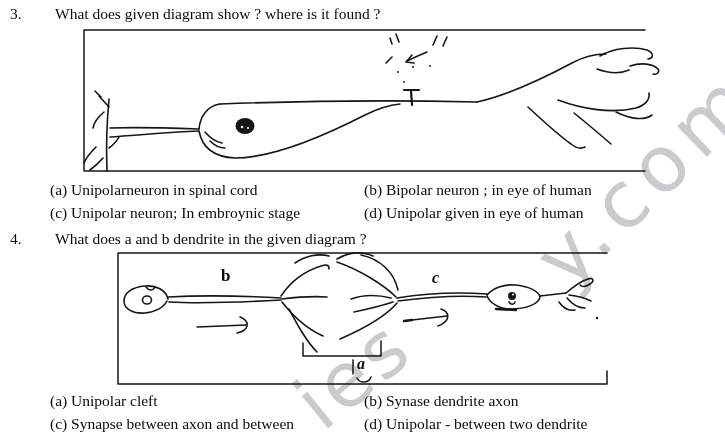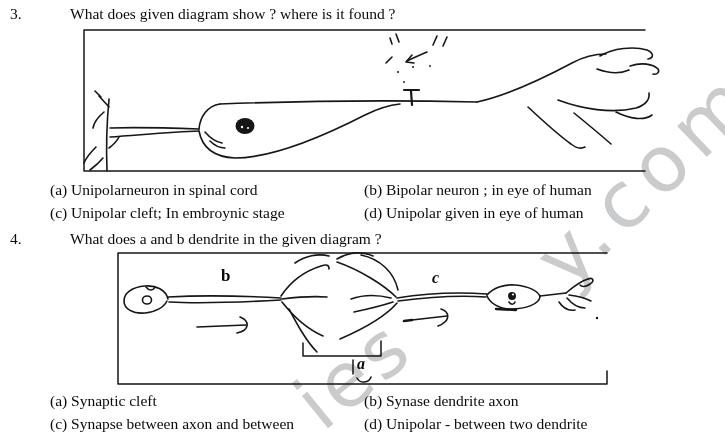--- a/index.html
+++ b/index.html
@@ -19,21 +19,21 @@
   }
   .wm-right{
     left:576px;top:222px;font-size:78px;letter-spacing:9px;
     transform:rotate(-44deg);transform-origin:left bottom;
   }
   
   svg.sketch{position:absolute;left:0;top:0;z-index:1;}
   
   .txt{position:absolute;z-index:2;font-size:15.5px;line-height:17px;white-space:nowrap;}
   .qnum{left:10px;}
-  .qtext{left:70px;text-align:center;}
+  .qtext{left:55px;text-align:center;}
   .col1{left:50px;}
   .col2{left:364px;}
   .dlabel{position:absolute;z-index:2;font-size:17px;font-weight:600;white-space:nowrap;}
   .dlabel.hand{font-style:italic;font-size:16px;}
 </style>
 </head>
 <body>
 
 <div class="wm wm-bottom">ies</div>
 <div class="wm wm-right">y.com</div>
@@ -174,26 +174,26 @@
       <circle cx="597" cy="318" r="1.2" fill="#161616" stroke="none"></circle>
     </g>
   </g>
 </svg>
 
 <span class="txt qnum" style="top:5px">3.</span>
 <span class="txt qtext" style="top:5px">What does given diagram show ? where is it found ?</span>
 
 <span class="txt col1" style="top:181px">(a) Unipolarneuron in spinal cord</span>
 <span class="txt col2" style="top:181px">(b) Bipolar neuron ; in eye of human</span>
-<span class="txt col1" style="top:204px">(c) Unipolar cleft; In embroynic stage</span>
+<span class="txt col1" style="top:204px">(c) Unipolar neuron; In embroynic stage</span>
 <span class="txt col2" style="top:204px">(d) Unipolar given in eye of human</span>
 
 <span class="txt qnum" style="top:230px">4.</span>
 <span class="txt qtext" style="top:230px">What does a and b dendrite in the given diagram ?</span>
 
 <span class="dlabel" style="left:221px;top:266px">b</span>
 <span class="dlabel hand" style="left:432px;top:269px">c</span>
 <span class="dlabel hand" style="left:357px;top:355px">a</span>
 
-<span class="txt col1" style="top:392px">(a) Synaptic cleft</span>
+<span class="txt col1" style="top:392px">(a) Unipolar cleft</span>
 <span class="txt col2" style="top:392px">(b) Synase dendrite axon</span>
 <span class="txt col1" style="top:415px">(c) Synapse between axon and between</span>
 <span class="txt col2" style="top:415px">(d) Unipolar - between two dendrite</span>
 
 </body></html>

